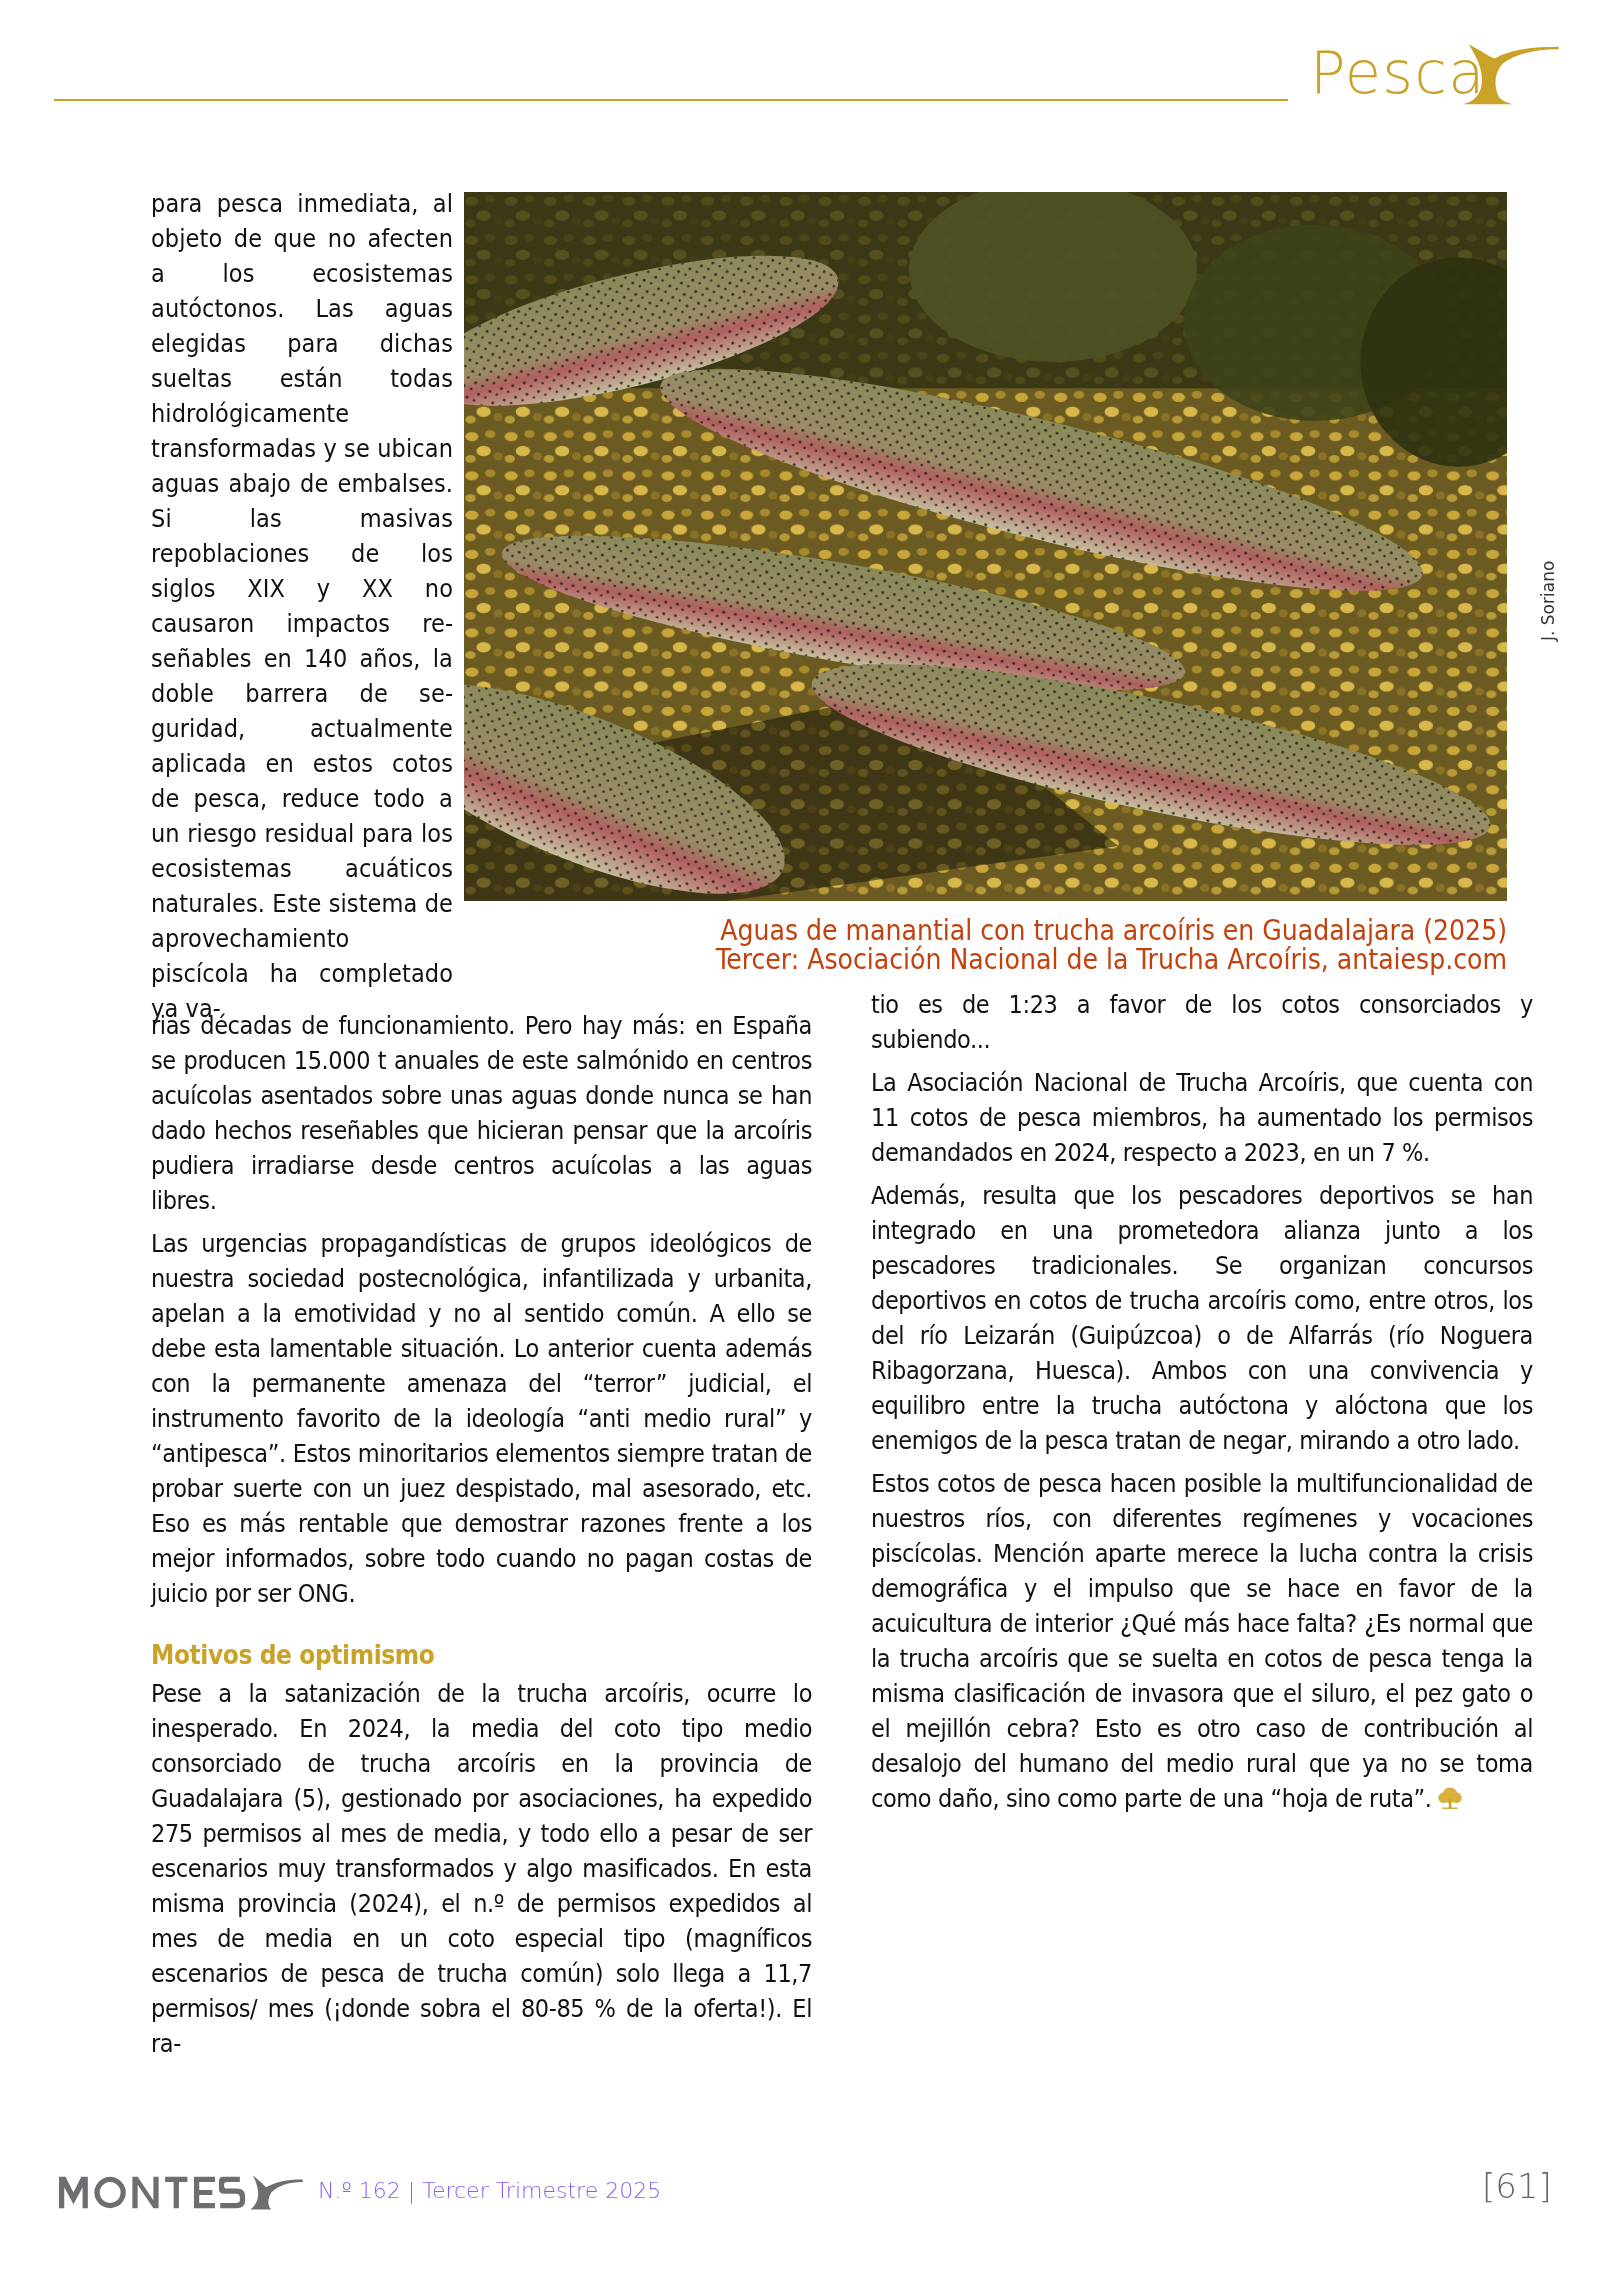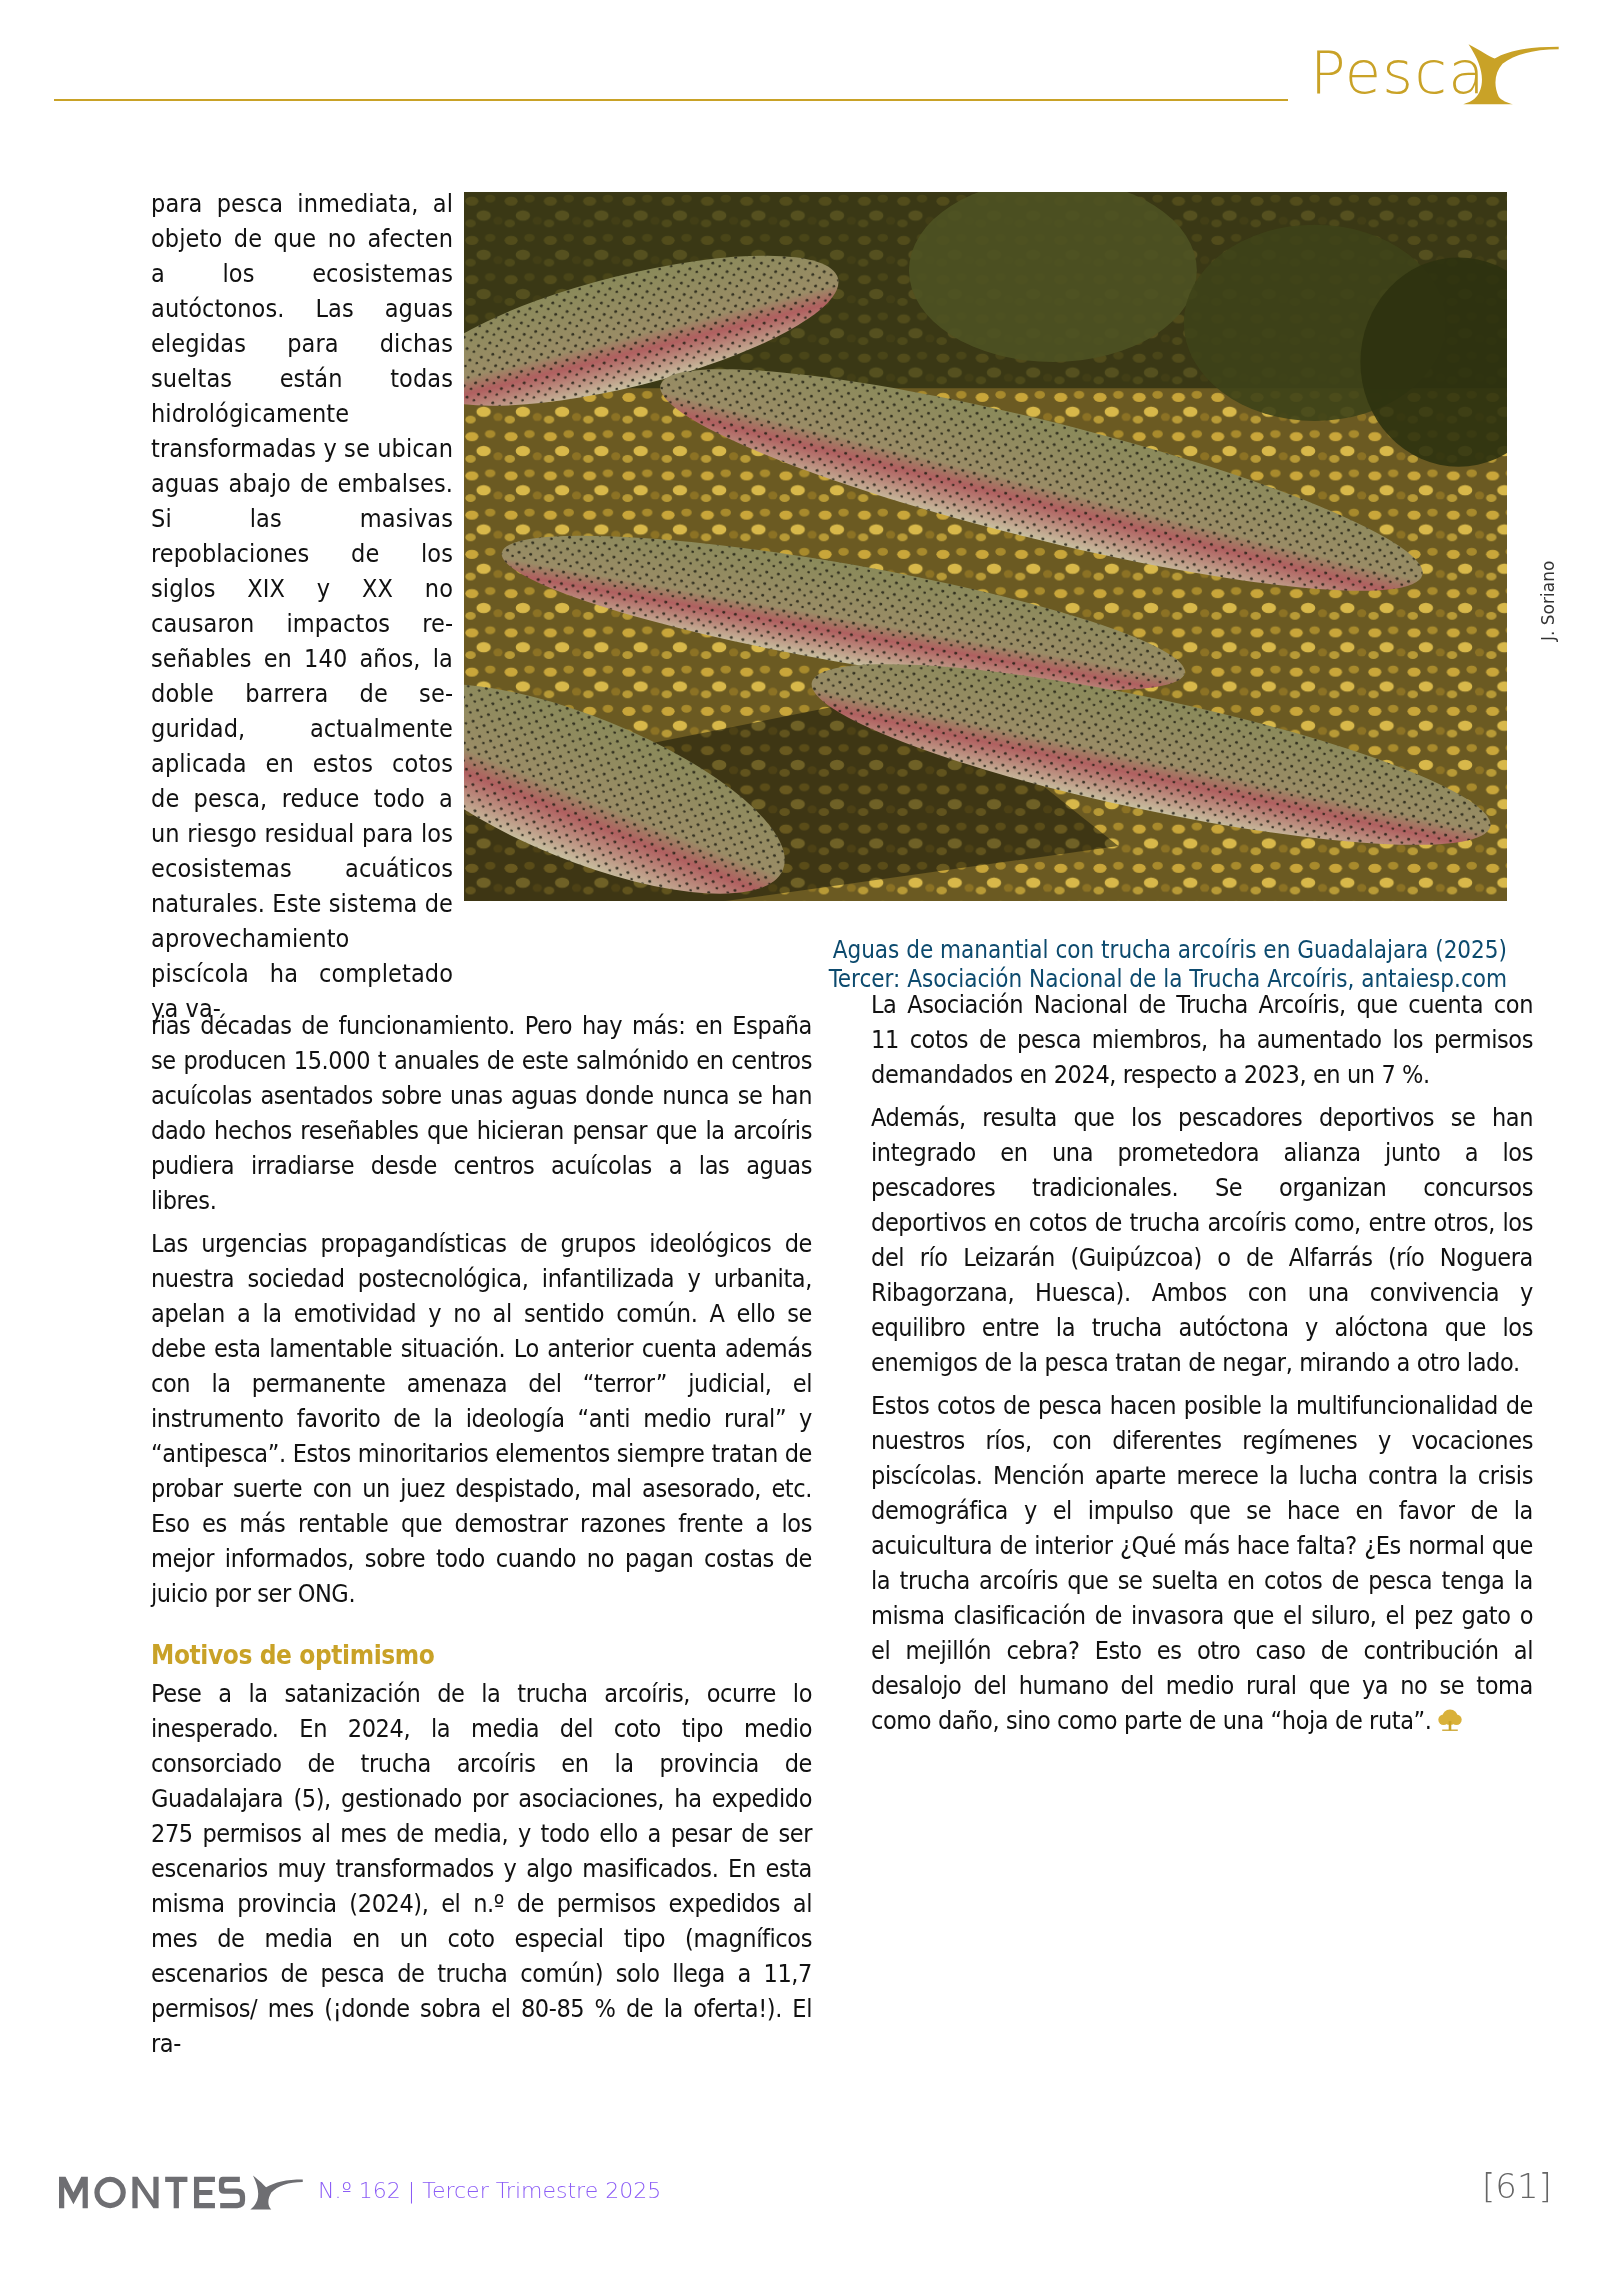--- a/index.html
+++ b/index.html
@@ -11,22 +11,22 @@
   .section-title { position: absolute; left: 1296px; top: 37px; font-family: "DejaVu Sans", sans-serif;
                    font-weight: 200; font-size: 59px; color: #c9a227; letter-spacing: 1.3px; line-height: 72px; margin-left: 14px; }
   .section-emblem { position: absolute; left: 1462px; top: 44px; width: 98px; height: 63px; }
 
   
   .photo { position: absolute; left: 464px; top: 192px; width: 1043px; height: 709px; overflow: hidden;
            background: radial-gradient(ellipse at 70% 20%, #4a4a22 0%, #1e2410 40%, #0b0d06 100%); }
   .photo svg { display: block; width: 100%; height: 100%; }
   .photo-credit { position: absolute; left: 1538px; top: 641px; transform: rotate(-90deg); transform-origin: left top;
                   font-size: 17px; color: #333; white-space: nowrap; font-family: "DejaVu Sans", sans-serif; }
-  .caption { position: absolute; right: 116px; top: 936px; text-align: right; font-size: 24px; line-height: 29px;
-             color: #0c4a6e; font-family: "DejaVu Sans Condensed", "DejaVu Sans", sans-serif; font-stretch: condensed; }
+  .caption { position: absolute; right: 116px; top: 916px; text-align: right; font-size: 28px; line-height: 29px;
+             color: #c2410c; font-family: "DejaVu Sans Condensed", "DejaVu Sans", sans-serif; font-stretch: condensed; }
 
   
   .col { position: absolute; font-size: 25px; line-height: 35px; text-align: justify; hyphens: manual;
          font-family: "DejaVu Sans", sans-serif; font-stretch: condensed; letter-spacing: -0.4px; margin-left: 20px; }
   .col p { margin: 0 0 7.9px 0; }
   .col-narrow { left: 131px; top: 186px; width: 302px; letter-spacing: 0.1px; }
   .col-left { left: 131px; top: 1008px; width: 661px; }
   .col-right { left: 851px; top: 987px; width: 662px; }
   .subhead { color: #c9a227; font-weight: bold; font-size: 26px; line-height: 37px; margin: 26px 0 2.6px 0; }
   .end-mark { display: inline-block; width: 26px; height: 23.6px; vertical-align: -2.6px; margin-left: 5.2px; }
@@ -114,20 +114,21 @@
 </div>
 
 <div class="col col-left">
   <p>rias décadas de funcionamiento. Pero hay más: en España se producen 15.000 t anuales de este sal­mónido en centros acuícolas asentados sobre unas aguas donde nunca se han dado hechos reseñables que hicieran pensar que la arcoíris pudiera irradiar­se desde centros acuícolas a las aguas libres.</p>
   <p>Las urgencias propagandísticas de grupos ideoló­gicos de nuestra sociedad postecnológica, infan­tilizada y urbanita, apelan a la emotividad y no al sentido común. A ello se debe esta lamentable si­tuación. Lo anterior cuenta además con la perma­nente amenaza del “terror” judicial, el instrumento favorito de la ideología “anti medio rural” y “anti­pesca”. Estos minoritarios elementos siempre tra­tan de probar suerte con un juez despistado, mal asesorado, etc. Eso es más rentable que demostrar razones frente a los mejor informados, sobre todo cuando no pagan costas de juicio por ser ONG.</p>
   <div class="subhead">Motivos de optimismo</div>
   <p>Pese a la satanización de la trucha arcoíris, ocurre lo inesperado. En 2024, la media del coto tipo me­dio consorciado de trucha arcoíris en la provincia de Guadalajara (5), gestionado por asociaciones, ha expedido 275 permisos al mes de media, y todo ello a pesar de ser escenarios muy transformados y algo masificados. En esta misma provincia (2024), el n.º de permisos expedidos al mes de media en un coto especial tipo (magníficos escenarios de pesca de trucha común) solo llega a 11,7 permisos/ mes (¡donde sobra el 80-85 % de la oferta!). El ra-</p>
 </div>
 
 <div class="col col-right">
+  <p>tio es de 1:23 a favor de los cotos consorciados y subiendo...</p>
   <p>La Asociación Nacional de Trucha Arcoíris, que cuenta con 11 cotos de pesca miembros, ha au­mentado los permisos demandados en 2024, res­pecto a 2023, en un 7 %.</p>
   <p>Además, resulta que los pescadores deportivos se han integrado en una prometedora alianza junto a los pescadores tradicionales. Se organizan con­cursos deportivos en cotos de trucha arcoíris como, entre otros, los del río Leizarán (Guipúzcoa) o de Alfarrás (río Noguera Ribagorzana, Huesca). Am­bos con una convivencia y equilibro entre la trucha autóctona y alóctona que los enemigos de la pesca tratan de negar, mirando a otro lado.</p>
   <p><span>Estos cotos de pesca hacen posible la multifuncio­nalidad de nuestros ríos, con diferentes regímenes y vocaciones piscícolas. Mención aparte merece la lucha contra la crisis demográfica y el impulso que se hace en favor de la acuicultura de interior ¿Qué más hace falta? ¿Es normal que la trucha arcoíris que se suelta en cotos de pesca tenga la misma clasificación de invasora que el siluro, el pez gato o el mejillón cebra? Esto es otro caso de contribución al desalojo del humano del medio rural que ya no se toma como daño, sino como parte de una “hoja de ruta”.</span><svg class="end-mark" viewBox="0 0 40 36">
         <circle cx="20" cy="14" r="12" fill="#d9b13a"></circle>
         <circle cx="10" cy="18" r="8" fill="#d9b13a"></circle>
         <circle cx="30" cy="18" r="8" fill="#d9b13a"></circle>
         <rect x="18" y="20" width="4" height="14" fill="#c9a227"></rect>
         <rect x="8" y="33" width="24" height="2" fill="#c9a227"></rect>
       </svg></p>
 </div>

